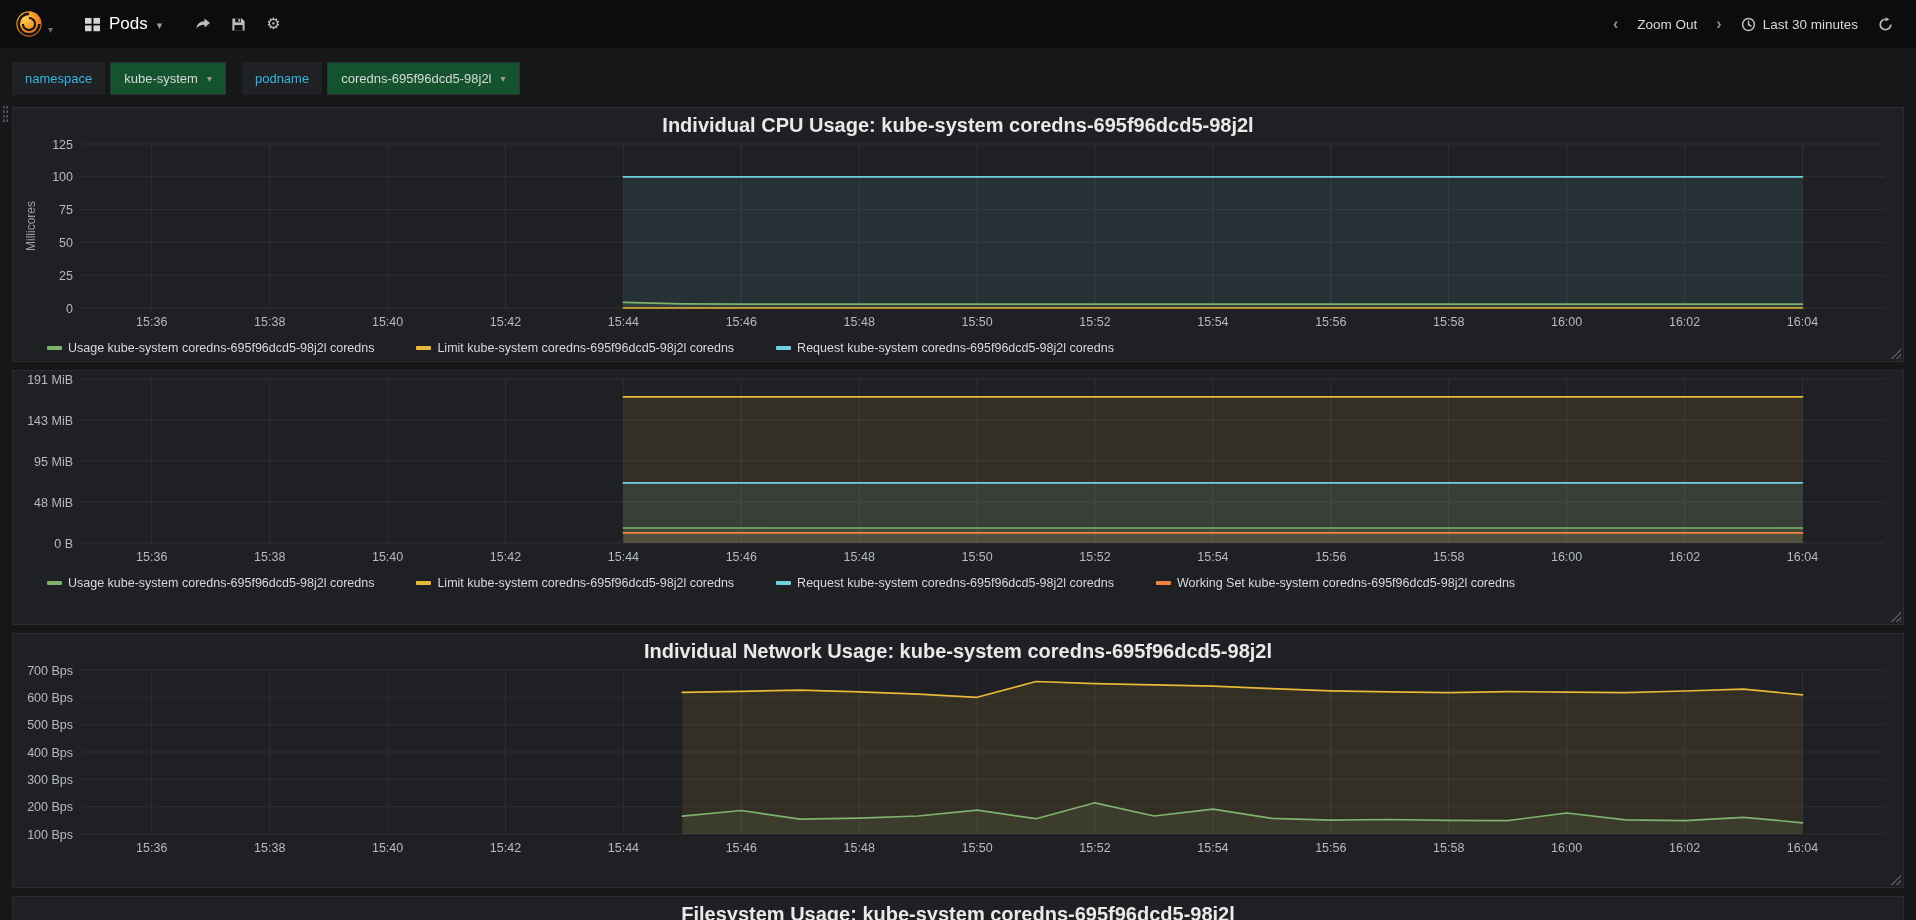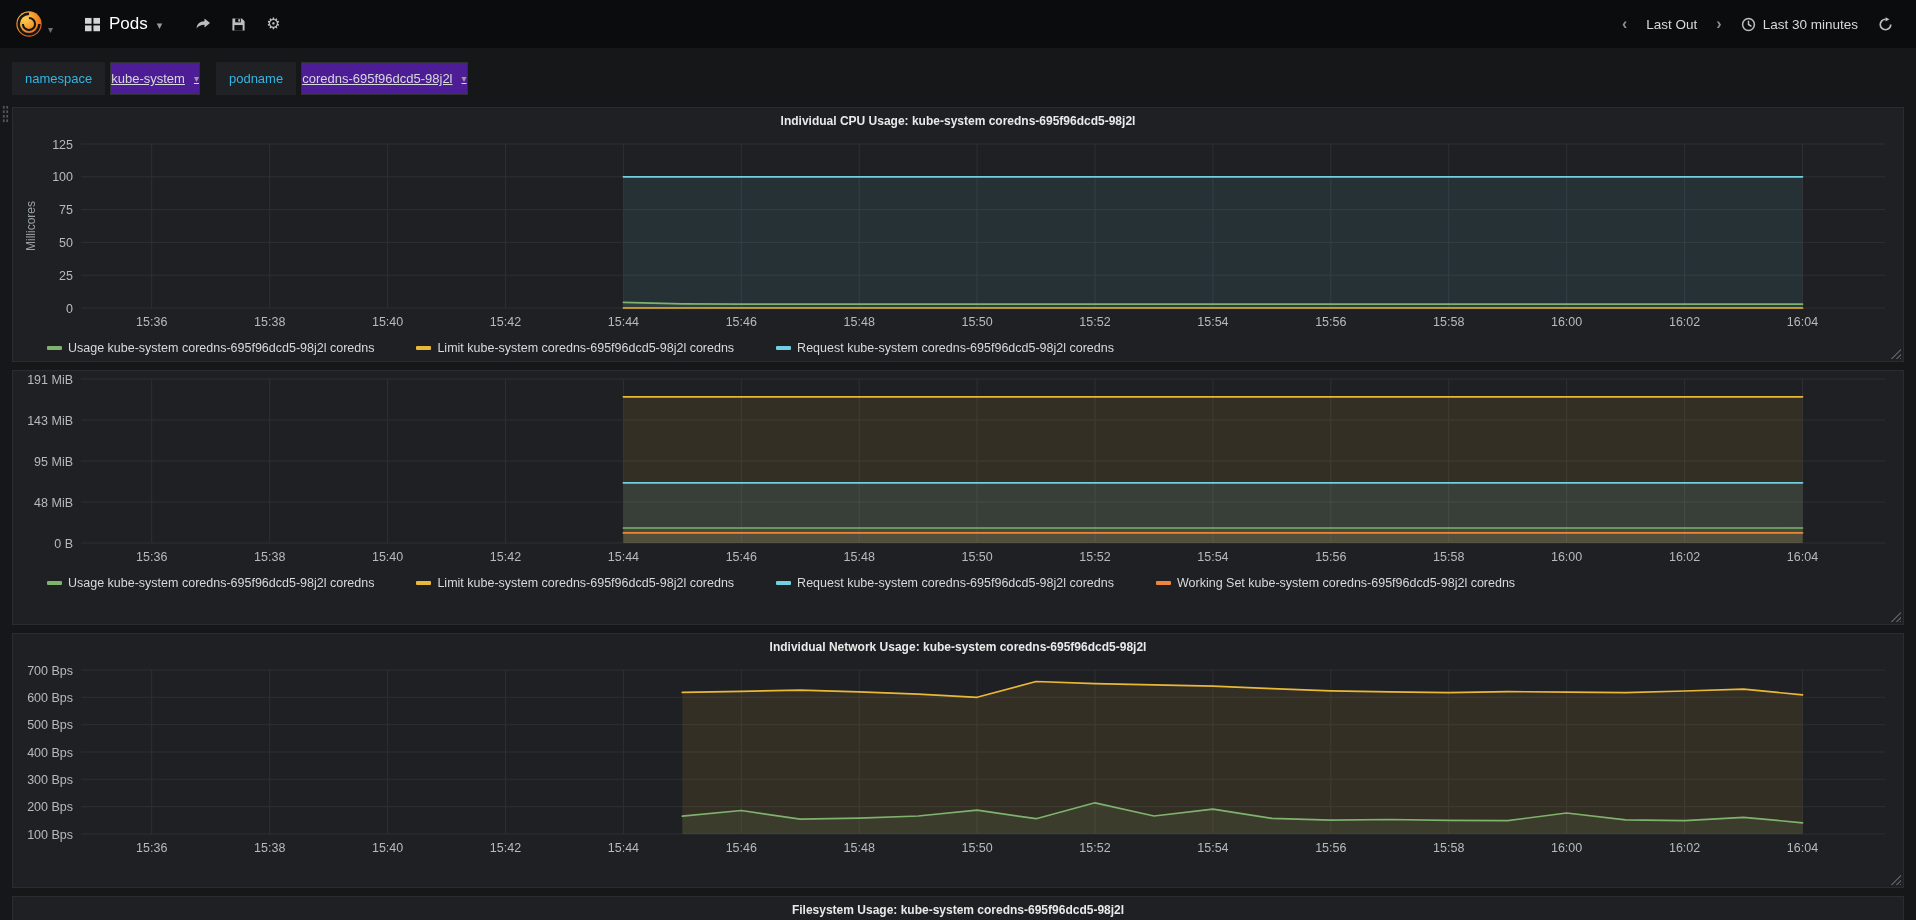--- a/index.html
+++ b/index.html
@@ -27,33 +27,33 @@
     padding:7px 9px;cursor:pointer;display:flex;align-items:center;gap:7px;}
   .chev{color:#8d8e90;font-size:16px;font-weight:bold;padding:4px 8px;}
   
   .submenu{display:flex;align-items:flex-start;gap:16px;padding:14px 12px 0 12px;}
   .var-group{display:flex;align-items:stretch;gap:5px;}
   .var-label{
     background:#1f2124;color:#33b5e5;padding:8px 13px;font-size:13px;
     display:flex;align-items:center;cursor:default;
   }
   .var-value{
-    background:#4c1d95;color:#d8d9da;padding:8px 0;font-size:13px;
-    display:flex;align-items:center;gap:9px;cursor:pointer;border:1px solid #2f3134;text-decoration:underline;
+    background:#14532d;color:#d8d9da;padding:8px 13px;font-size:13px;
+    display:flex;align-items:center;gap:9px;cursor:pointer;border:1px solid #2f3134;
   }
   .var-value .caret{color:#9a9b9d;font-size:10px;}
   
   .dash-body{padding:12px 12px 0 12px;position:relative;}
   .panel{
     position:relative;height:255px;margin-bottom:8px;
     background:#1f2023;border:1px solid #2b2c2f;box-sizing:border-box;
   }
   .panel-header{
     height:28px;text-align:center;padding-top:6px;box-sizing:border-box;
-    font-size:12px;font-weight:bold;color:#e9e9e9;cursor:pointer;
+    font-size:20px;font-weight:bold;color:#e9e9e9;cursor:pointer;
     font-family:"Liberation Sans",sans-serif;
   }
   .chart-wrap{padding:0 10px;cursor:crosshair;}
   .chart-svg{display:block;overflow:visible;}
   .chart-svg .grid{stroke:#2e2f33;stroke-width:1;}
   .chart-svg .tick{font-family:"Liberation Sans",sans-serif;font-size:12.5px;fill:#b7babd;}
   .chart-svg .ylab{fill:#9aa0a5;font-size:12px;}
   .legend{
     margin:4px 0 0 34px;display:flex;align-items:center;gap:42px;
     font-size:12.5px;color:#d8d9da;height:20px;flex-wrap:nowrap;white-space:nowrap;
@@ -121,21 +121,21 @@
         <span>⚙</span>
       </button>
     </div>
   </div>
 
   <div class="nav-right">
     <button class="navbtn chev">
       <span>‹</span>
     </button>
     <button class="navbtn">
-      <span>Last Out</span>
+      <span>Zoom Out</span>
     </button>
     <button class="navbtn chev">
       <span>›</span>
     </button>
     <button class="navbtn">
       <svg width="15" height="15" viewBox="0 0 16 16">
         <circle cx="8" cy="8" r="6.3" fill="none" stroke="#bdbebf" stroke-width="1.6"></circle>
         <path d="M8 4.6 L8 8 L10.6 9.6" fill="none" stroke="#bdbebf" stroke-width="1.6" stroke-linecap="round"></path>
       </svg>
       <span>Last 30 minutes</span>

